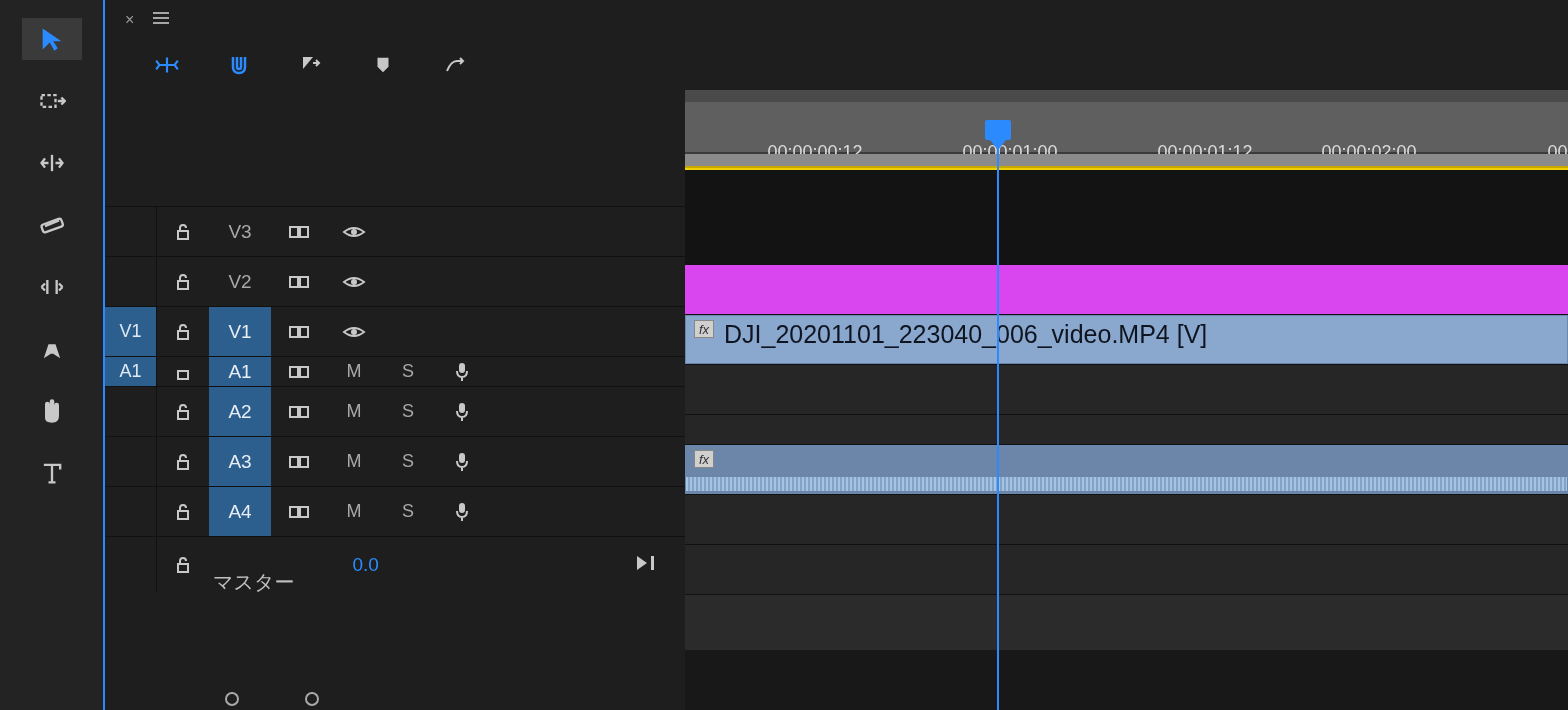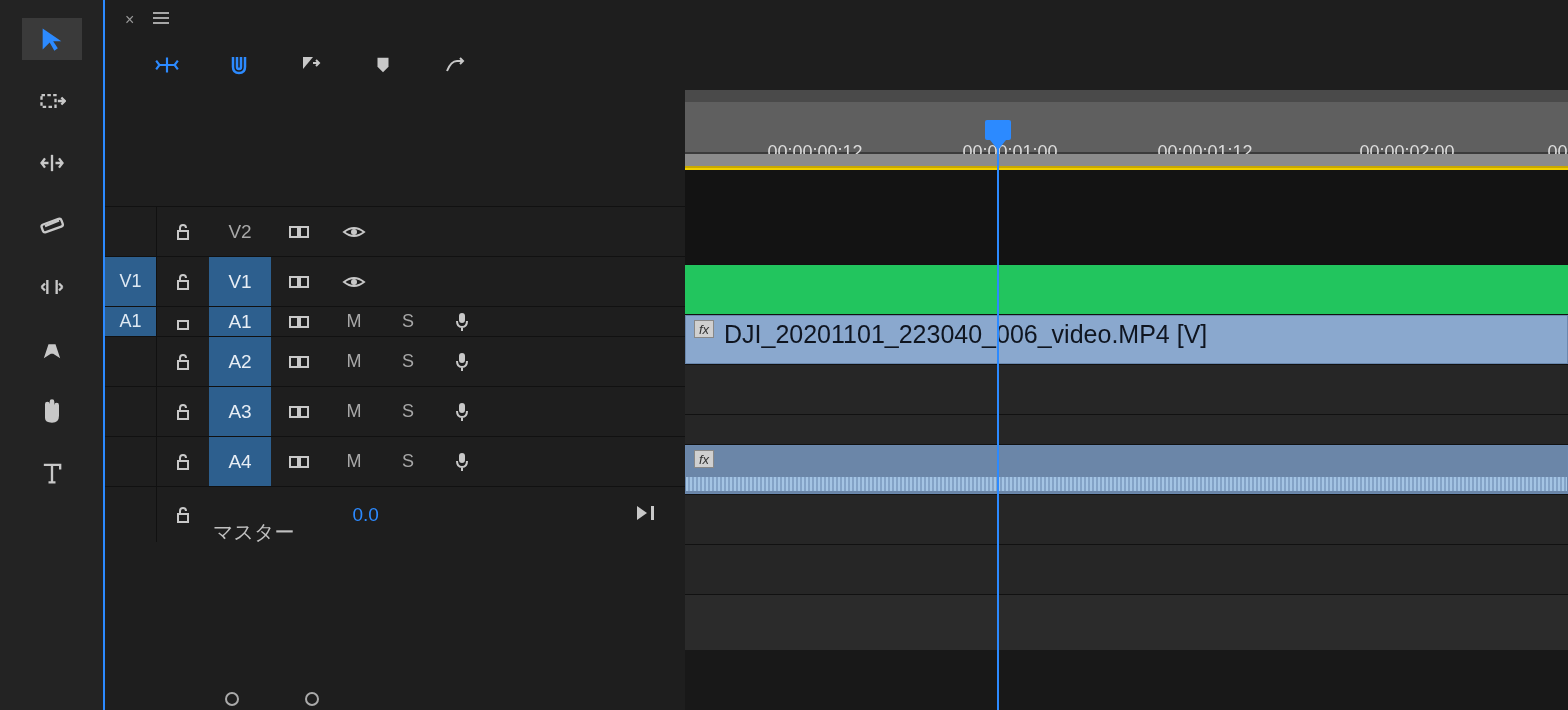--- a/index.html
+++ b/index.html
@@ -121,21 +121,21 @@
   .zoombar {
     position:absolute; top:64px; left:0; right:0; height:14px;
     background:#8b8b8b; border-bottom:2px solid #c9a800;
   }
   .yellow-line {
     position:absolute; top:78px; left:0; right:0; height:2px;
     background:#f0d000;
   }
   .track-row {
     position:absolute; left:0; right:0; height:50px;
-    background:#22c55e; border-top:1px solid #111;
+    background:#d946ef; border-top:1px solid #111;
   }
   .track-row.dark { background:#262626; }
   .clip {
     position:absolute; left:0; right:0; top:0; bottom:0;
     background:#8aa8ce; border:1px solid #6a88ae;
     display:flex; align-items:flex-start; padding:4px 8px; gap:10px;
   }
   .clip.audio {
     background:#6b86a8;
     align-items:flex-start;
@@ -256,20 +256,42 @@
       <svg viewBox="0 0 24 24" width="24" height="24">
           <path d="M4 18 Q8 8 14 8 L20 8 M17 5 L20 8 L17 11" class="ico-stroke" stroke-width="2.2"></path>
         </svg>
     </div>
   </div>
 
   <div class="timeline">
 
     <div class="track-headers">
 
+      <div class="th-row">
+        <div class="cell src-tag empty"></div>
+        <div class="cell lock-cell">
+          <svg width="20" height="20" viewBox="0 0 20 20">
+              <rect x="5" y="9" width="10" height="8" class="ico-stroke"></rect>
+              <path d="M7 9 L7 6 Q7 3 10 3 Q13 3 13 6" class="ico-stroke"></path>
+            </svg>
+        </div>
+        <div class="cell trk-tag">V3</div>
+        <div class="cell synclock-cell">
+          <svg width="22" height="18" viewBox="0 0 22 18">
+              <rect x="2" y="4" width="8" height="10" class="ico-stroke"></rect>
+              <rect x="12" y="4" width="8" height="10" class="ico-stroke"></rect>
+            </svg>
+        </div>
+        <div class="cell eye-cell">
+          <svg width="24" height="16" viewBox="0 0 24 16">
+              <path d="M2 8 Q12 0 22 8 Q12 16 2 8 Z" class="ico-stroke"></path>
+              <circle cx="12" cy="8" r="3" class="ico-fill"></circle>
+            </svg>
+        </div>
+      </div>
 
       <div class="th-row">
         <div class="cell src-tag empty"></div>
         <div class="cell lock-cell">
           <svg width="20" height="20" viewBox="0 0 20 20">
               <rect x="5" y="9" width="10" height="8" class="ico-stroke"></rect>
               <path d="M7 9 L7 6 Q7 3 10 3 Q13 3 13 6" class="ico-stroke"></path>
             </svg>
         </div>
         <div class="cell trk-tag">V2</div>
@@ -433,21 +455,21 @@
       </div>
     </div>
 
     <div class="tracks-area">
       <div class="ruler">
         <div class="ruler-top"></div>
         <div class="ruler-labels" id="ruler-labels">
             <span class="ruler-lbl" style="left: 130px;">00:00:00:12</span>
             <span class="ruler-lbl" style="left: 325px;">00:00:01:00</span>
             <span class="ruler-lbl" style="left: 520px; text-decoration: underline;">00:00:01:12</span>
-            <span class="ruler-lbl" style="left: 722px;">00:00:02:00</span>
+            <span class="ruler-lbl" style="left: 684px;">00:00:02:00</span>
             <span class="ruler-lbl" style="left: 910px;">00:00:02:12</span>
           </div>
         <div class="ruler-ticks" id="ruler-ticks">
             <div class="tick-major" style="left: 130px;"></div>
             <div class="tick-major" style="left: 325px;"></div>
             <div class="tick-major" style="left: 520px;"></div>
             <div class="tick-major" style="left: 715px;"></div>
             <div class="tick-minor" style="left: 10px;"></div>
             <div class="tick-minor" style="left: 26px;"></div>
             <div class="tick-minor" style="left: 42px;"></div>

